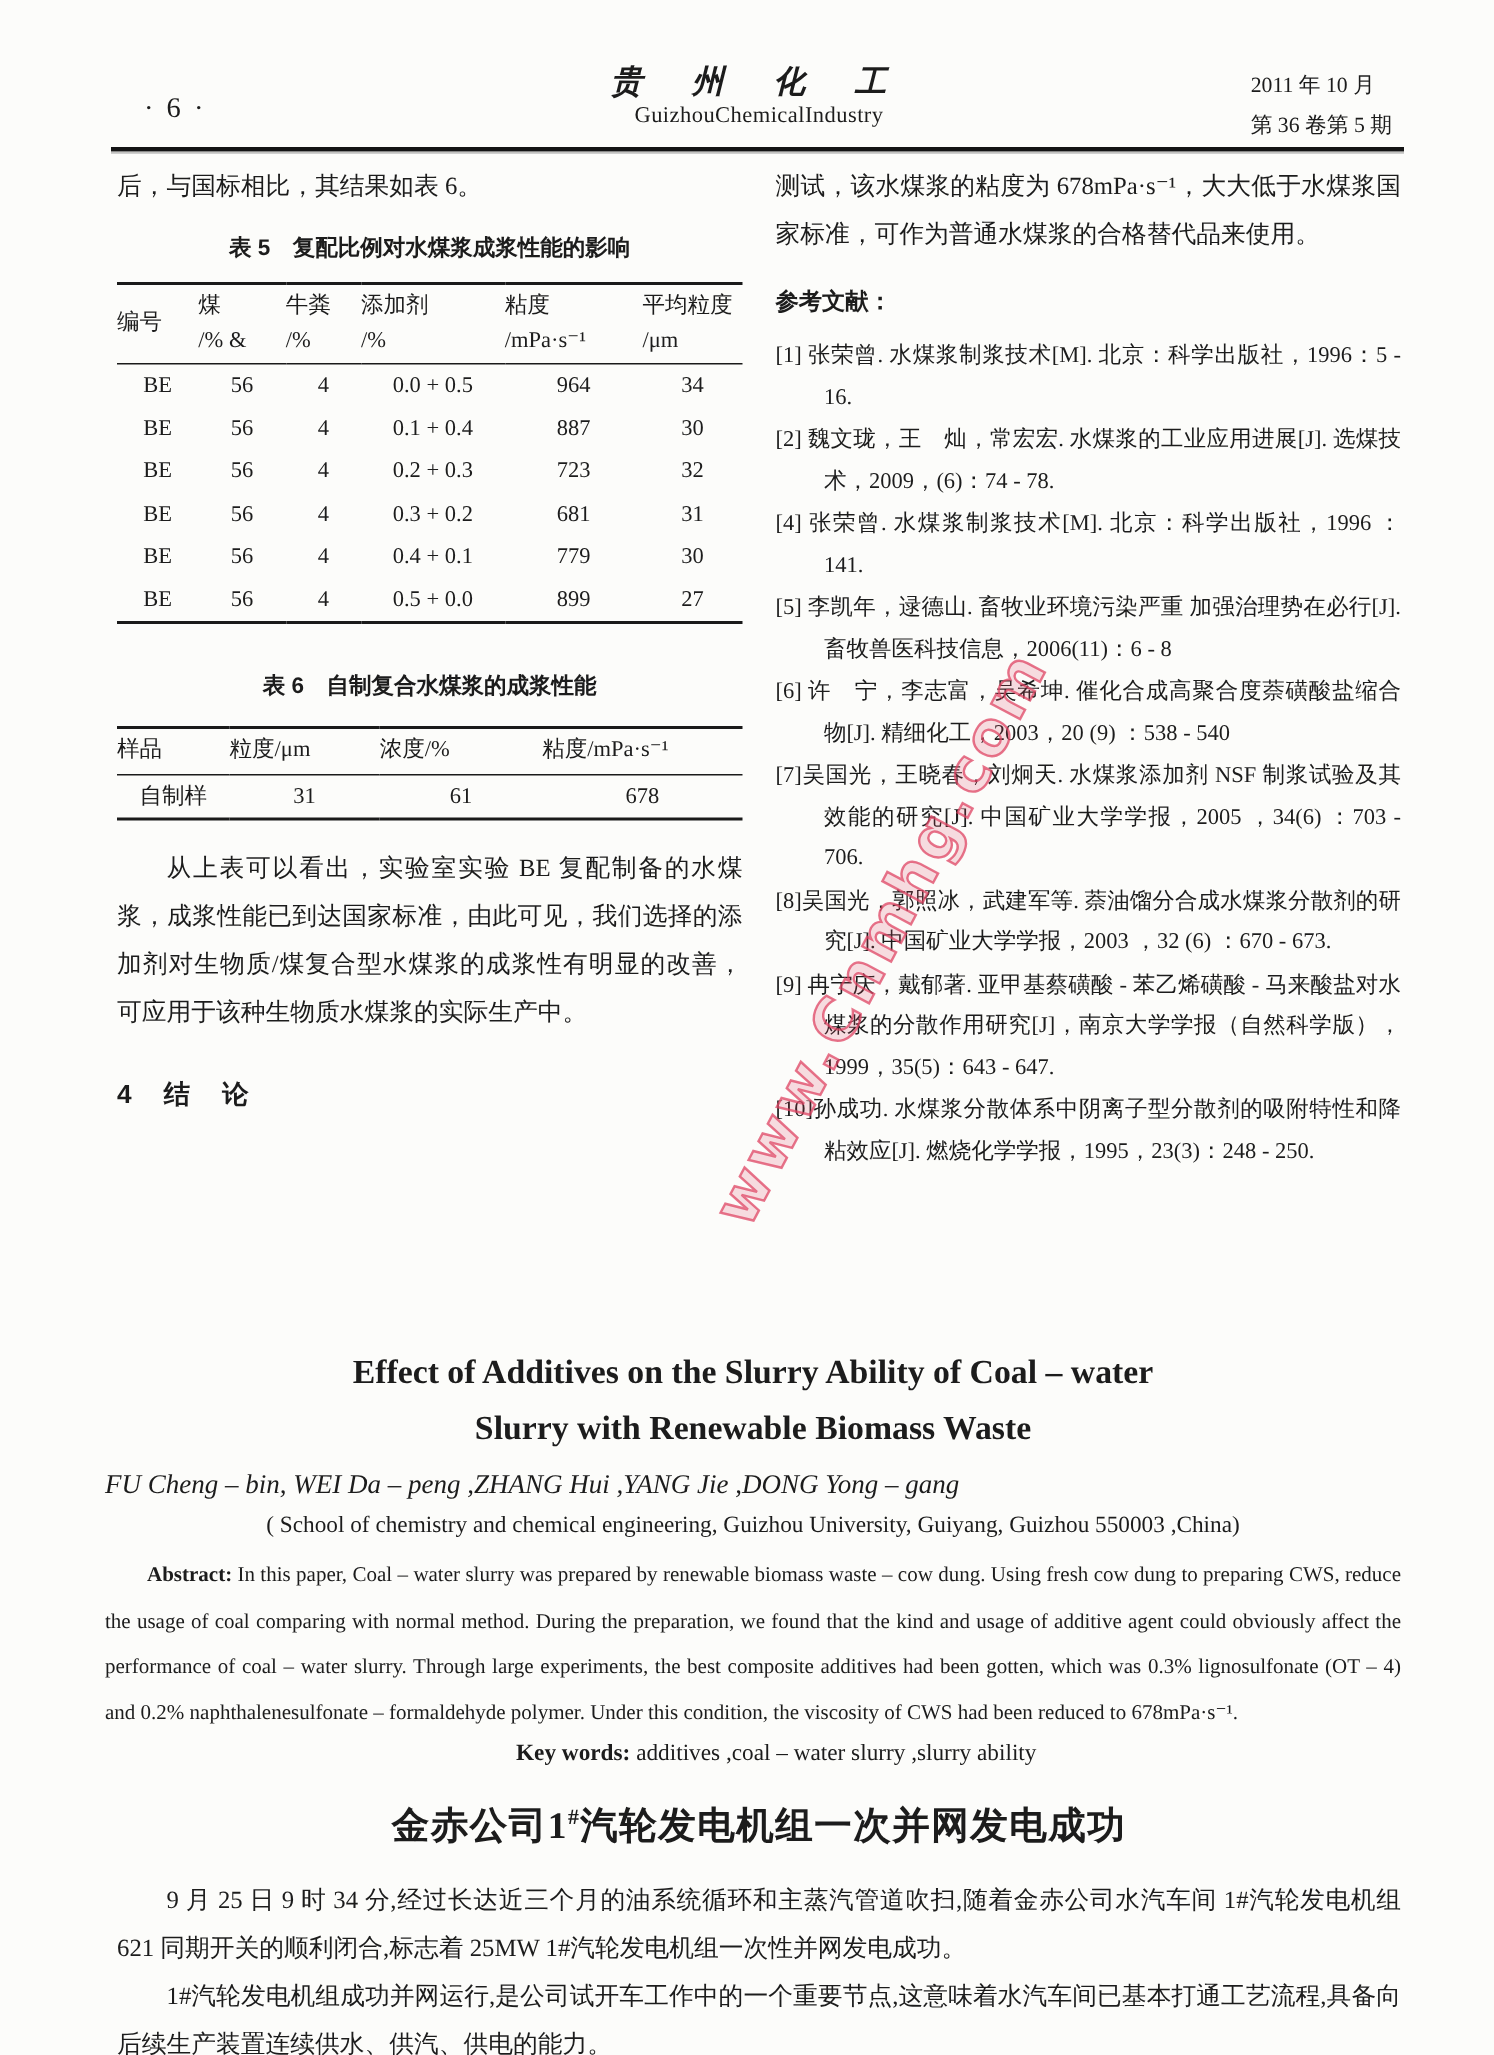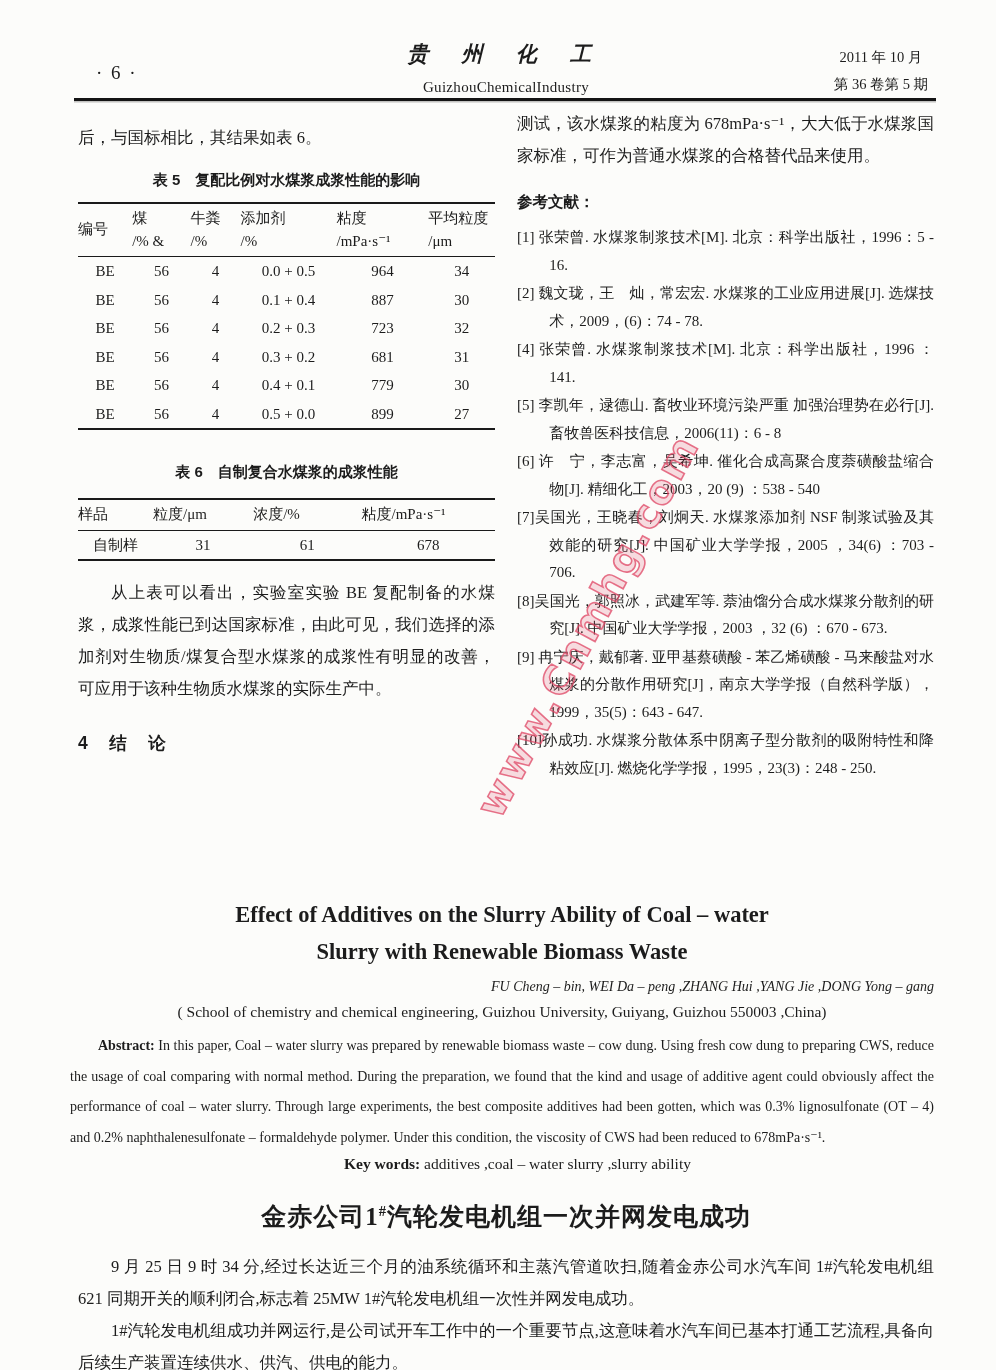--- a/index.html
+++ b/index.html
@@ -7,27 +7,27 @@
   .page{
     position:relative; width:996px; height:1370px; margin:0 auto;
     background:#fcfcfa; overflow:hidden; color:#1c1c1c;
     font-family:"Liberation Serif","DejaVu Serif",serif;
   }
   
   .hdr{position:absolute; top:40px; left:78px; right:62px; height:56px;}
   .hdr-page{position:absolute; left:18px; top:22px; font-size:19px; letter-spacing:2px;}
   .hdr-center{position:absolute; left:0; right:0; top:0; text-align:center;}
   .hdr-cn{font-size:21px; font-weight:bold; letter-spacing:14px; font-style:italic;}
-  .hdr-en{font-size:15px; margin-top:11px; letter-spacing:.3px;}
-  .hdr-right{position:absolute; right:6px; top:4px; text-align:center; font-size:14.5px; line-height:1.85;}
+  .hdr-en{font-size:15px; margin-top:1px; letter-spacing:.3px;}
+  .hdr-right{position:absolute; right:6px; top:4px; text-align:left; font-size:14.5px; line-height:1.85;}
   .hdr-rule{position:absolute; top:98px; left:74px; right:60px; height:0;
     border-top:3px solid #141414; box-shadow:0 1.5px 0 rgba(20,20,20,.25);}
 
   
-  .cols{position:absolute; top:108px; left:78px; width:856px; display:flex; gap:22px;align-items:center;}
+  .cols{position:absolute; top:108px; left:78px; width:856px; display:flex; gap:22px;}
   .col{width:417px; font-size:16.5px; line-height:32px; text-align:justify;}
   .intro{margin:0;}
   .tbl-title{text-align:center; font-weight:bold; font-size:15px; margin:10px 0 6px;
     font-family:"Liberation Sans","DejaVu Sans",sans-serif;}
   table.datatable{width:100%; border-collapse:collapse; border-top:2.5px solid #1a1a1a;
     border-bottom:2.5px solid #1a1a1a; font-size:15px; line-height:1.5;}
   table.datatable thead th{border-bottom:1.5px solid #1a1a1a; font-weight:normal;
     padding:3px 0 4px; vertical-align:middle;}
   table.datatable td{text-align:center; padding:3px 0;}
   .hu:empty{display:none;}
@@ -43,21 +43,21 @@
   h3.sec{font-size:17.5px; margin:22px 0 10px; letter-spacing:2px;
     font-family:"Liberation Sans","DejaVu Sans",sans-serif;}
   .ref-head{font-weight:bold; font-size:15.5px; margin:14px 0 6px;
     font-family:"Liberation Sans","DejaVu Sans",sans-serif;}
   .refs{font-size:15px; line-height:27.5px;}
   .ref{padding-left:2.15em; text-indent:-2.15em; text-align:justify; margin:0 0 1px;}
 
   
   .eng{position:absolute; top:896px; left:70px; width:864px;}
   .etitle{text-align:center; font-weight:bold; font-size:22.5px; line-height:37px; margin:0;}
-  .eauthors{text-align:right; font-style:italic; font-size:14px; margin-top:9px;}
+  .eauthors{text-align:left; font-style:italic; font-size:18px; margin-top:9px;}
   .eaffil{text-align:center; font-size:15.5px; margin-top:8px;}
   .eabstract{font-size:14px; line-height:30.5px; text-align:justify; text-indent:2em; margin:10px 0 0;}
   .ekeywords{font-size:15.5px; margin-top:2px; text-indent:2em;text-align:center;}
   .blabel{font-weight:bold;}
 
   
   .news{position:absolute; top:1200px; left:78px; width:856px;}
   .ntitle{text-align:center; font-size:25px; font-weight:bold; margin:0; letter-spacing:1px;}
   .ntitle sup{font-size:58%; vertical-align:super;}
   .npara{font-size:16.5px; line-height:32px; text-indent:2em; margin:18px 0 0; text-align:justify;}

